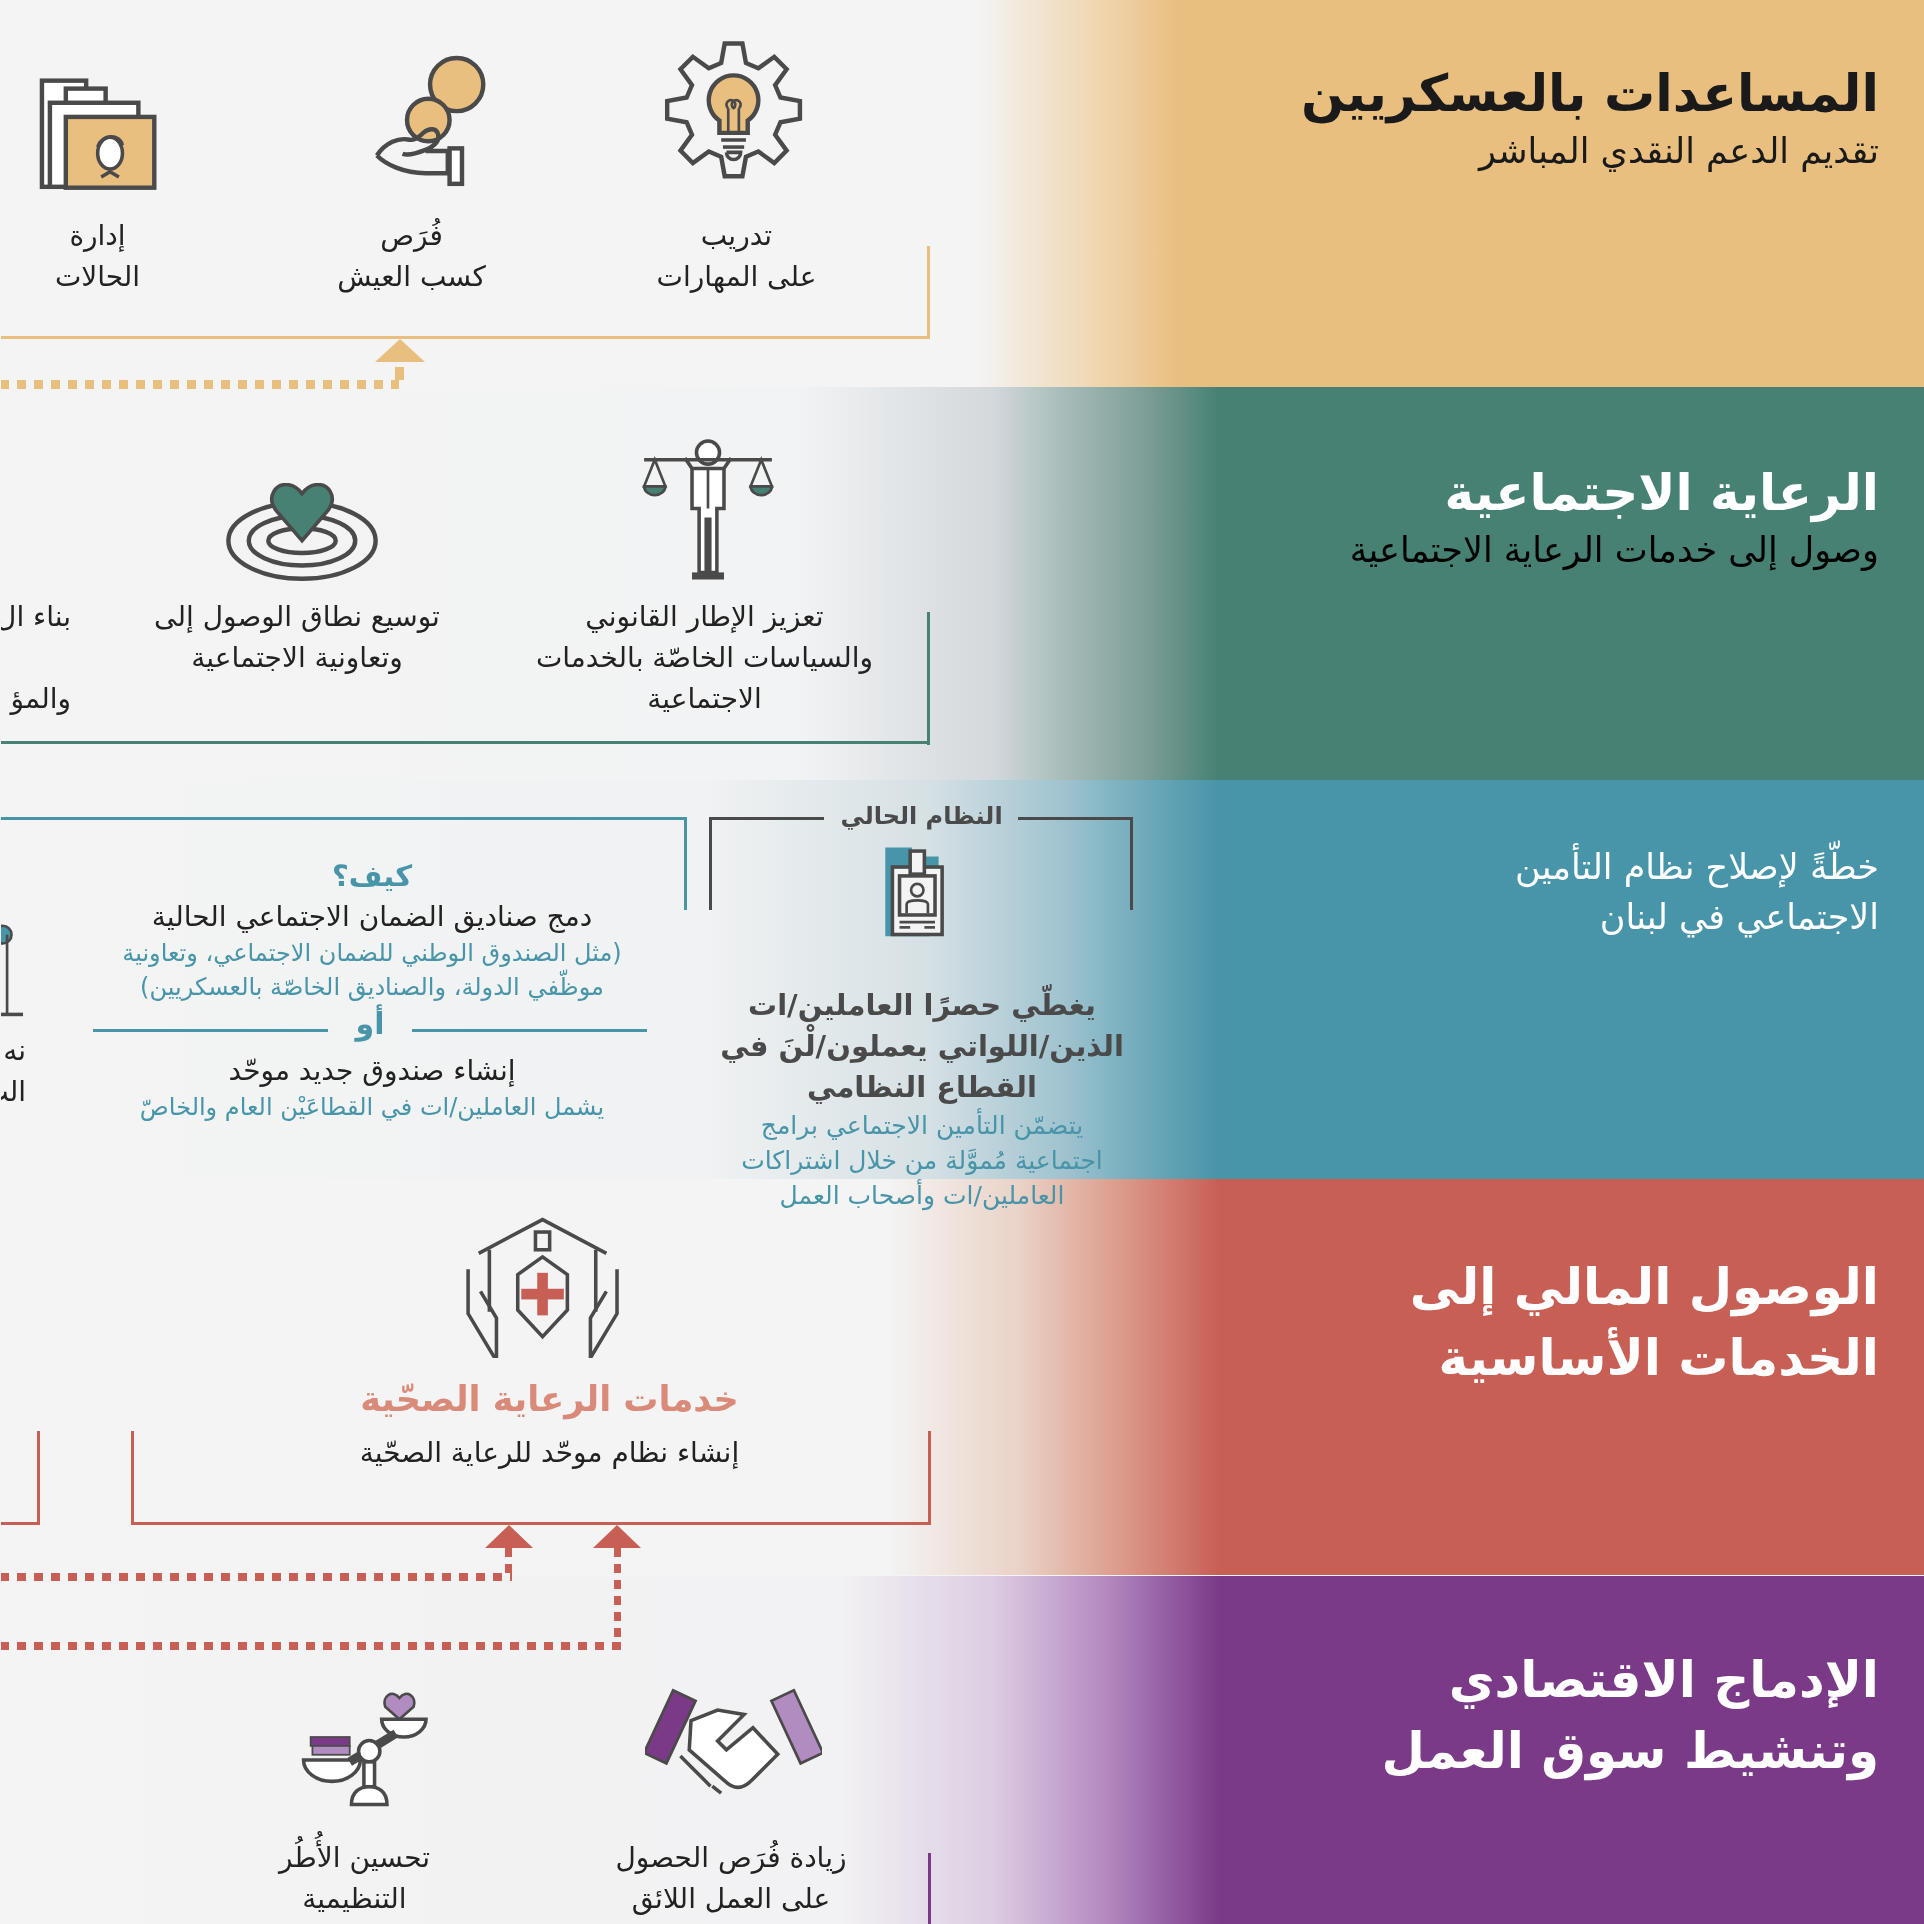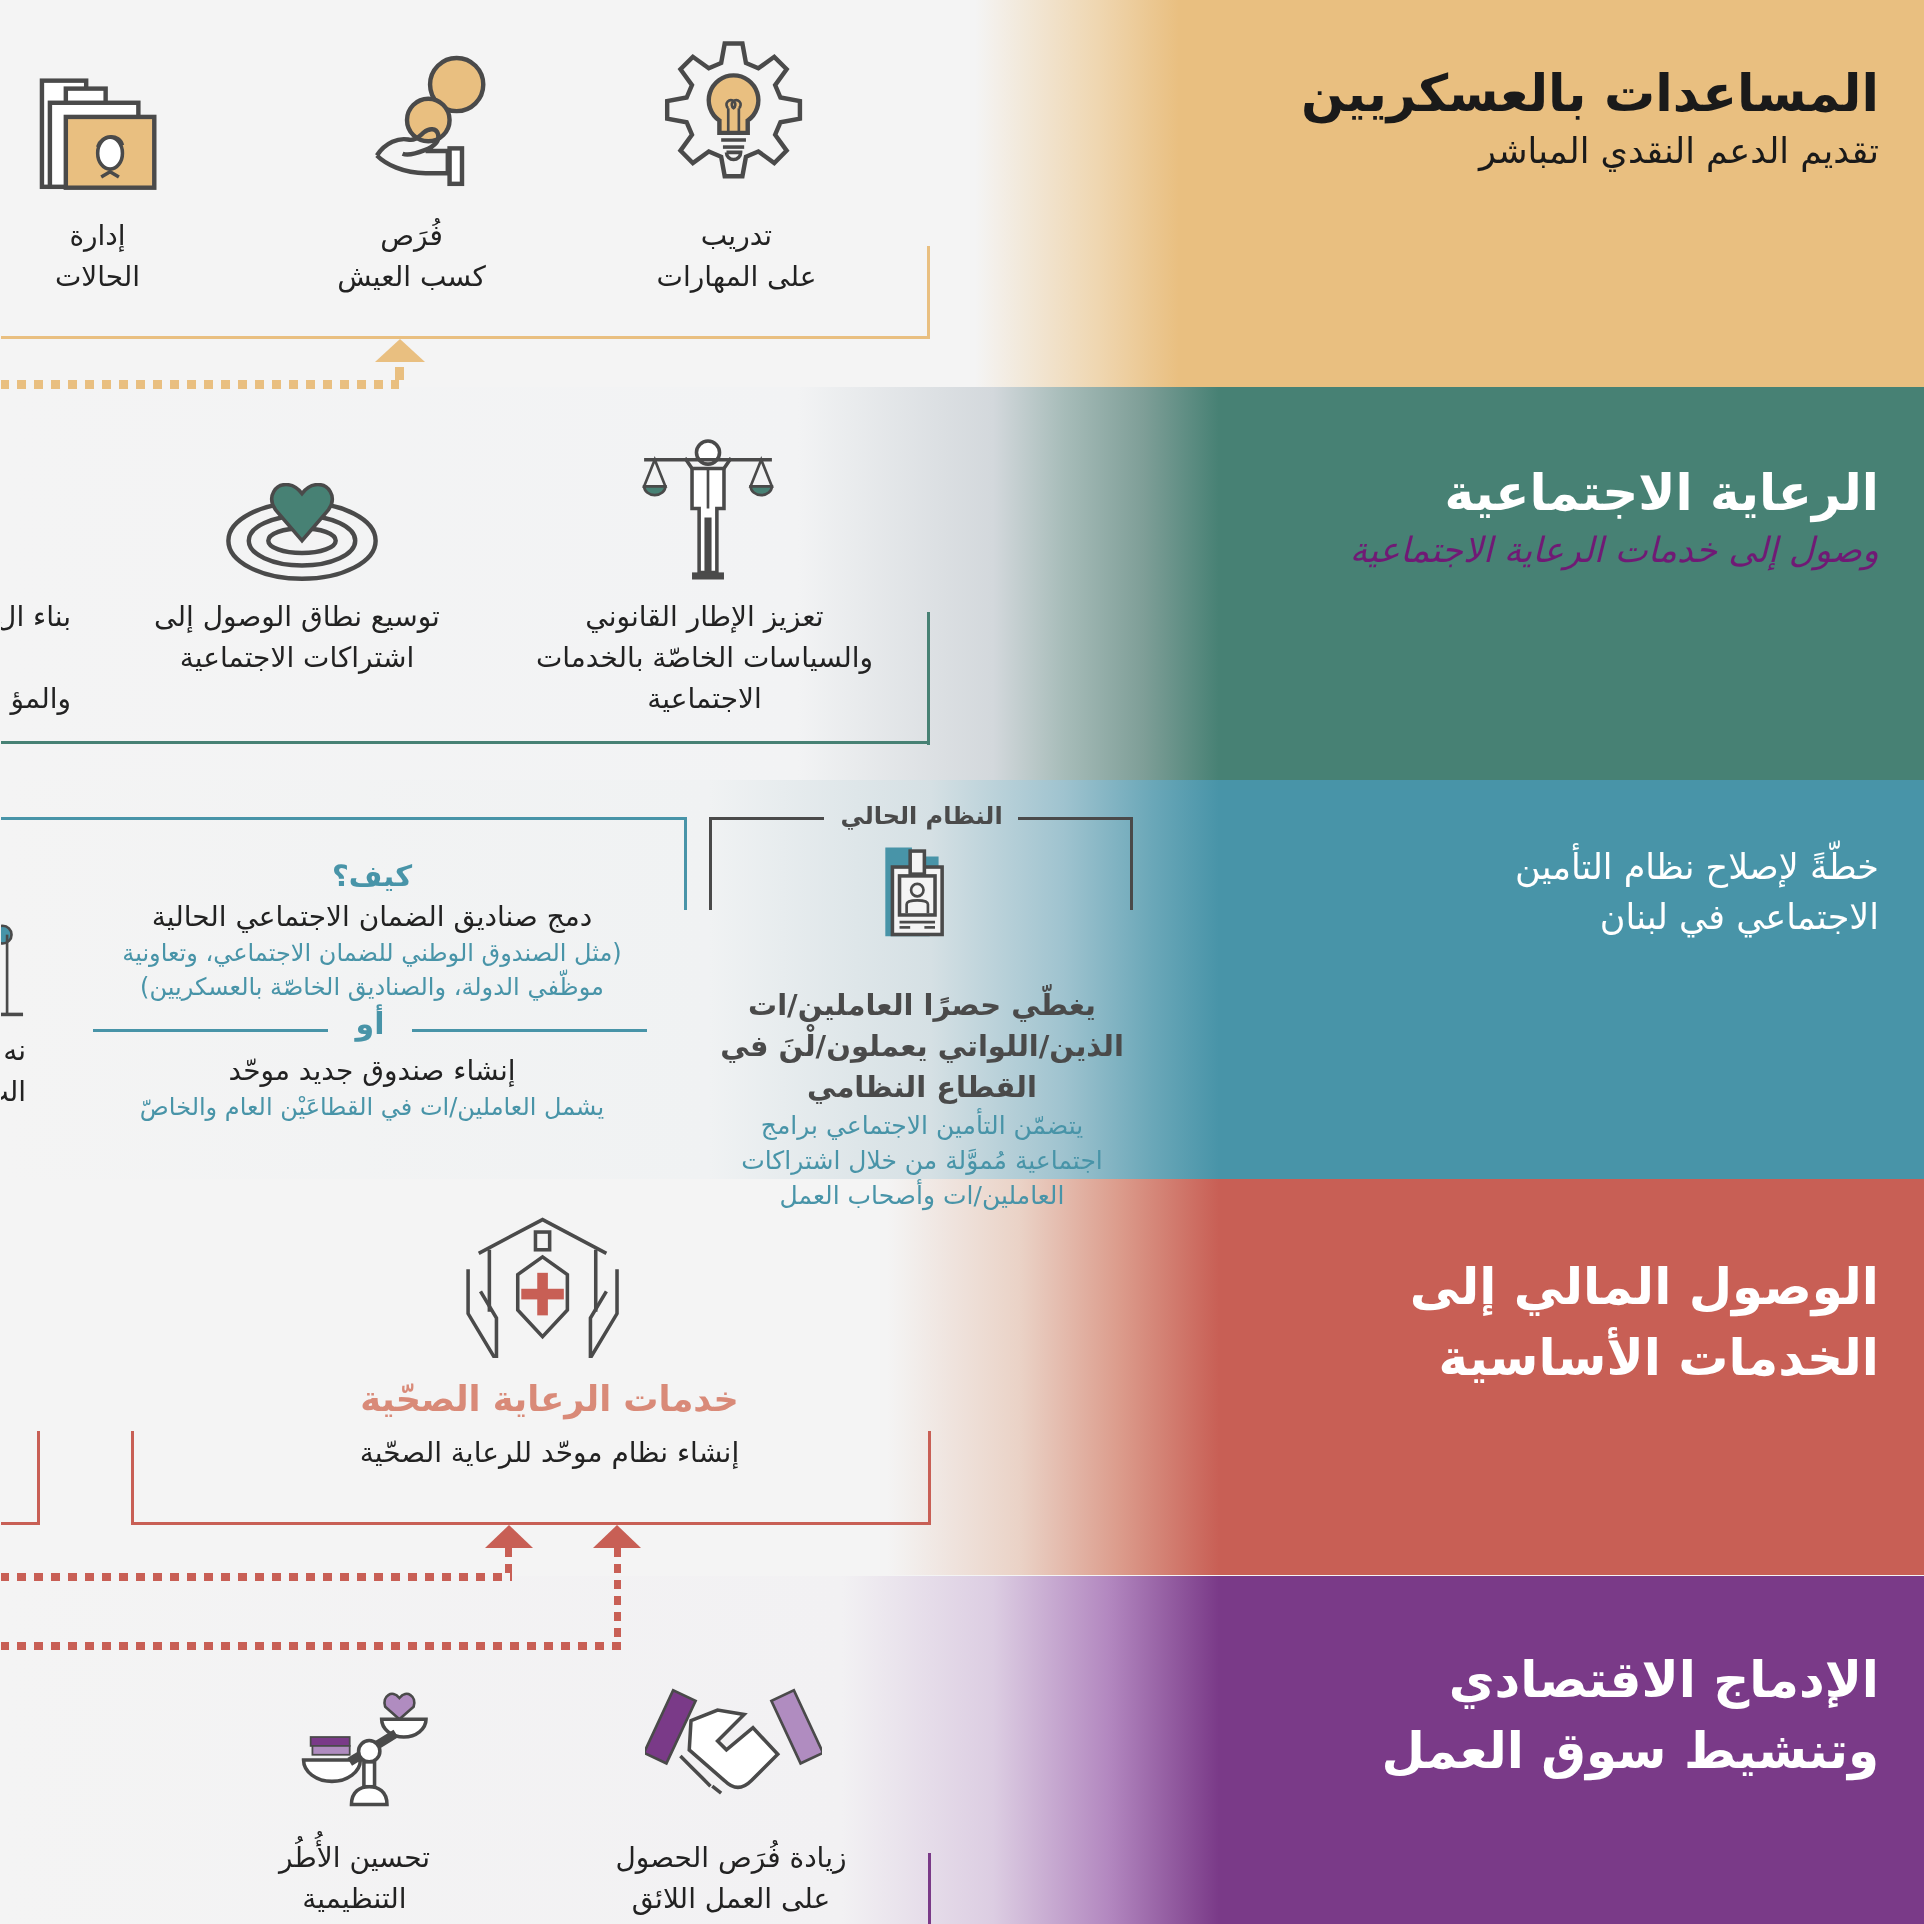--- a/index.html
+++ b/index.html
@@ -34,21 +34,21 @@
 <div class="band" style="top:1576px;height:349px;">
   <div class="band-bg" style="background:linear-gradient(to right,#f4f4f4 0px,#f2f1f3 842px,#dccde2 993px,#b388c0 1108px,#7a3a88 1219px,#7a3a88 100%);"></div>
 </div>
 
 <div class="band-title-wrap" style="top:62px;">
   <div class="band-title" style="color:#1a1a1a;font-size:51px;">المساعدات بالعسكريين</div>
   <div class="band-sub" style="color:#1a1a1a;">تقديم الدعم النقدي المباشر</div>
 </div>
 <div class="band-title-wrap" style="top:461px;">
   <div class="band-title" style="color:#fff;">الرعاية الاجتماعية</div>
-  <div class="band-sub" style="color:#701a75;font-style:italic;">وصول إلى خدمات الرعاية الاجتماعية</div>
+  <div class="band-sub" style="color:#000000;">وصول إلى خدمات الرعاية الاجتماعية</div>
 </div>
 <div class="band-title-wrap" style="top:842px;">
   <div class="band-sub" style="color:#fff;">خطّةً لإصلاح نظام التأمين</div>
   <div class="band-sub" style="color:#fff;">الاجتماعي في لبنان</div>
 </div>
 <div class="band-title-wrap" style="top:1252px;">
   <div class="band-title" style="color:#fff;line-height:71px;">الوصول المالي إلى</div>
   <div class="band-title" style="color:#fff;line-height:71px;">الخدمات الأساسية</div>
 </div>
 <div class="band-title-wrap" style="top:1645px;">
@@ -128,21 +128,21 @@
 <div class="abs icon" style="left:222px;top:483px;">
   <svg width="160" height="102" viewBox="0 0 180 115">
     <ellipse cx="90" cy="65" rx="83" ry="43" fill="none" stroke="#4a4a4a" stroke-width="5"></ellipse>
     <ellipse cx="90" cy="65" rx="60" ry="28" fill="none" stroke="#4a4a4a" stroke-width="5"></ellipse>
     <ellipse cx="90" cy="65" rx="38" ry="14" fill="none" stroke="#4a4a4a" stroke-width="5"></ellipse>
     <path d="M90 65 l-30 -35 c-10 -15 0 -30 15 -28 c8 1 12 6 15 10 c3 -4 7 -9 15 -10 c15 -2 25 13 15 28 z" fill="#478174" stroke="#4a4a4a" stroke-width="4"></path>
   </svg>
 </div>
 <div class="abs lbl" style="left:124px;top:596px;width:346px;">
   <div>توسيع نطاق الوصول إلى</div>
-  <div>اشتراكات الاجتماعية</div>
+  <div>وتعاونية الاجتماعية</div>
 </div>
 
 <div class="abs lbl" style="left:-35px;top:596px;width:106px;text-align:right;">
   <div>بناء ال</div>
   <div>&nbsp;</div>
   <div>والمؤ</div>
 </div>
 
 <div class="line" style="left:927px;top:612px;width:2.7px;height:133px;background:#478174;"></div>
 <div class="line" style="left:0;top:741px;width:930px;height:2.7px;background:#478174;"></div>

